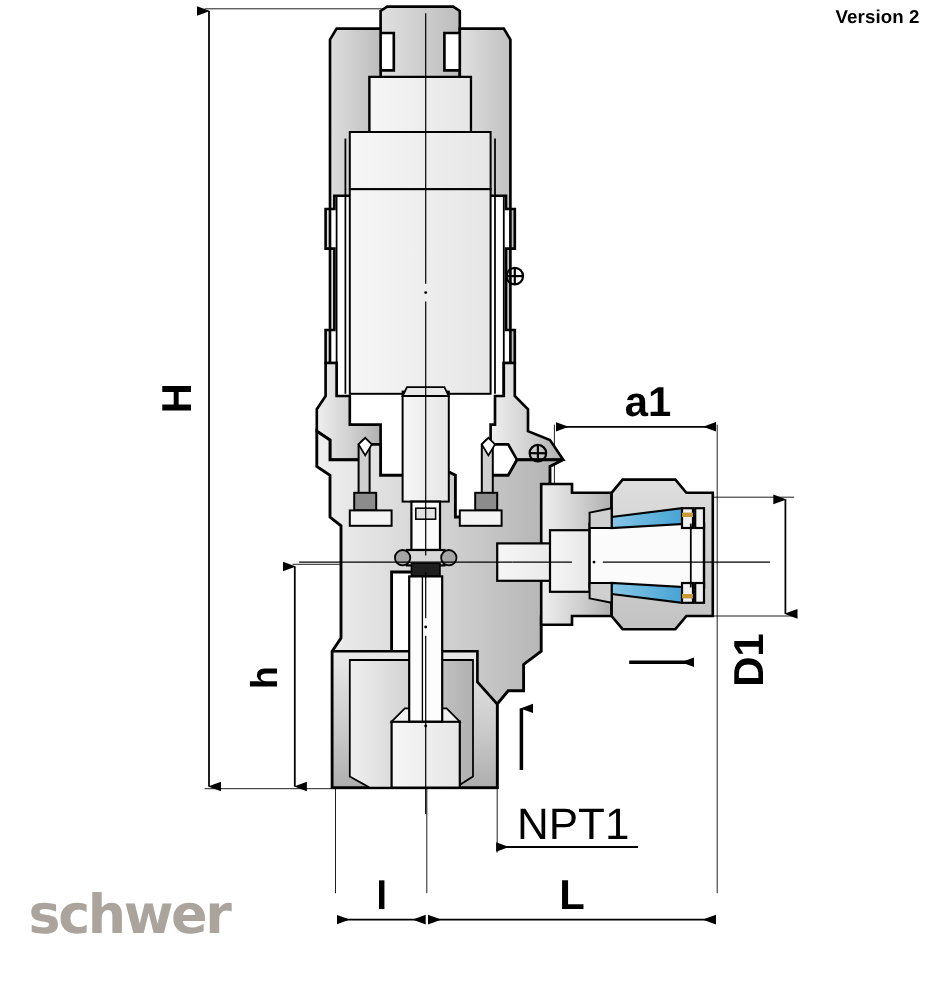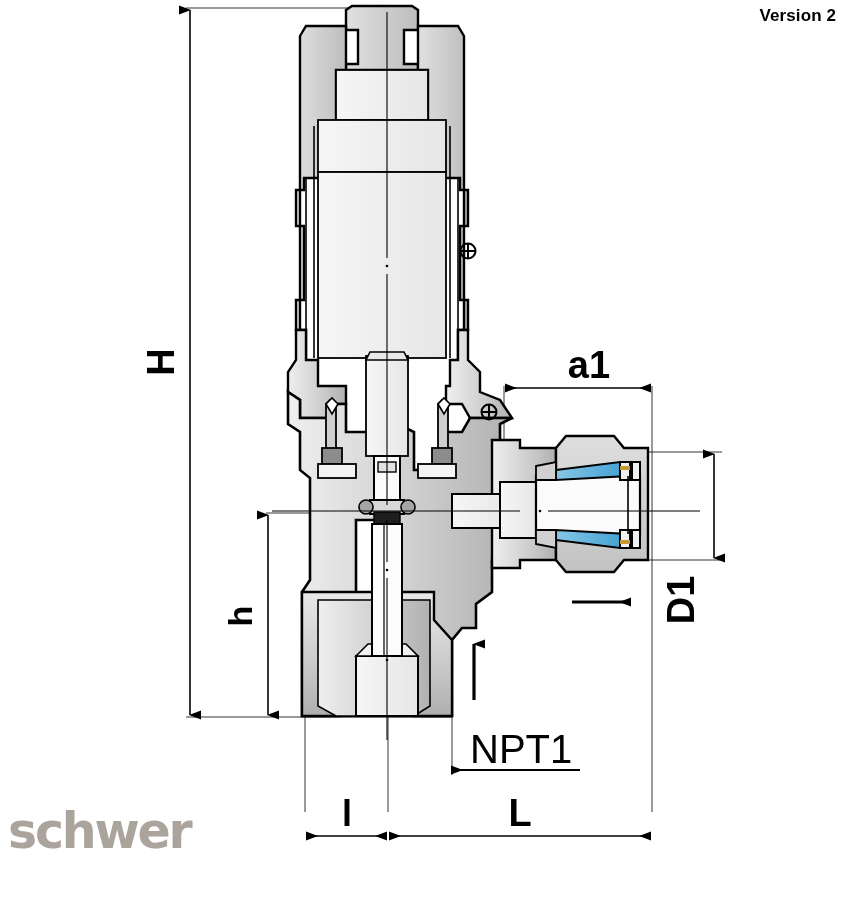--- a/index.html
+++ b/index.html
@@ -36,21 +36,21 @@
     width: 200px;
     height: 92px;
   }
   .logo-word {
     display: block;
     color: #aaa49c;
     font-family: "DejaVu Sans", sans-serif;
     font-weight: bold;
     line-height: 0.95;
   }
-  #logo-schwer { font-size: 49px; letter-spacing: -2.2px; margin-left: 2px; }
+  #logo-schwer { font-size: 49px; letter-spacing: -2.2px; margin-left: 20px; }
   #logo-fittings { font-size: 33px; letter-spacing: -0.6px; margin-left: 28px; margin-top: 4px; }
 </style>
 </head>
 <body>
 
 <div id="page">
 
   <div id="version-label">Version 2</div>
 
   <svg id="drawing" viewBox="0 0 850 907" xmlns="http://www.w3.org/2000/svg">

